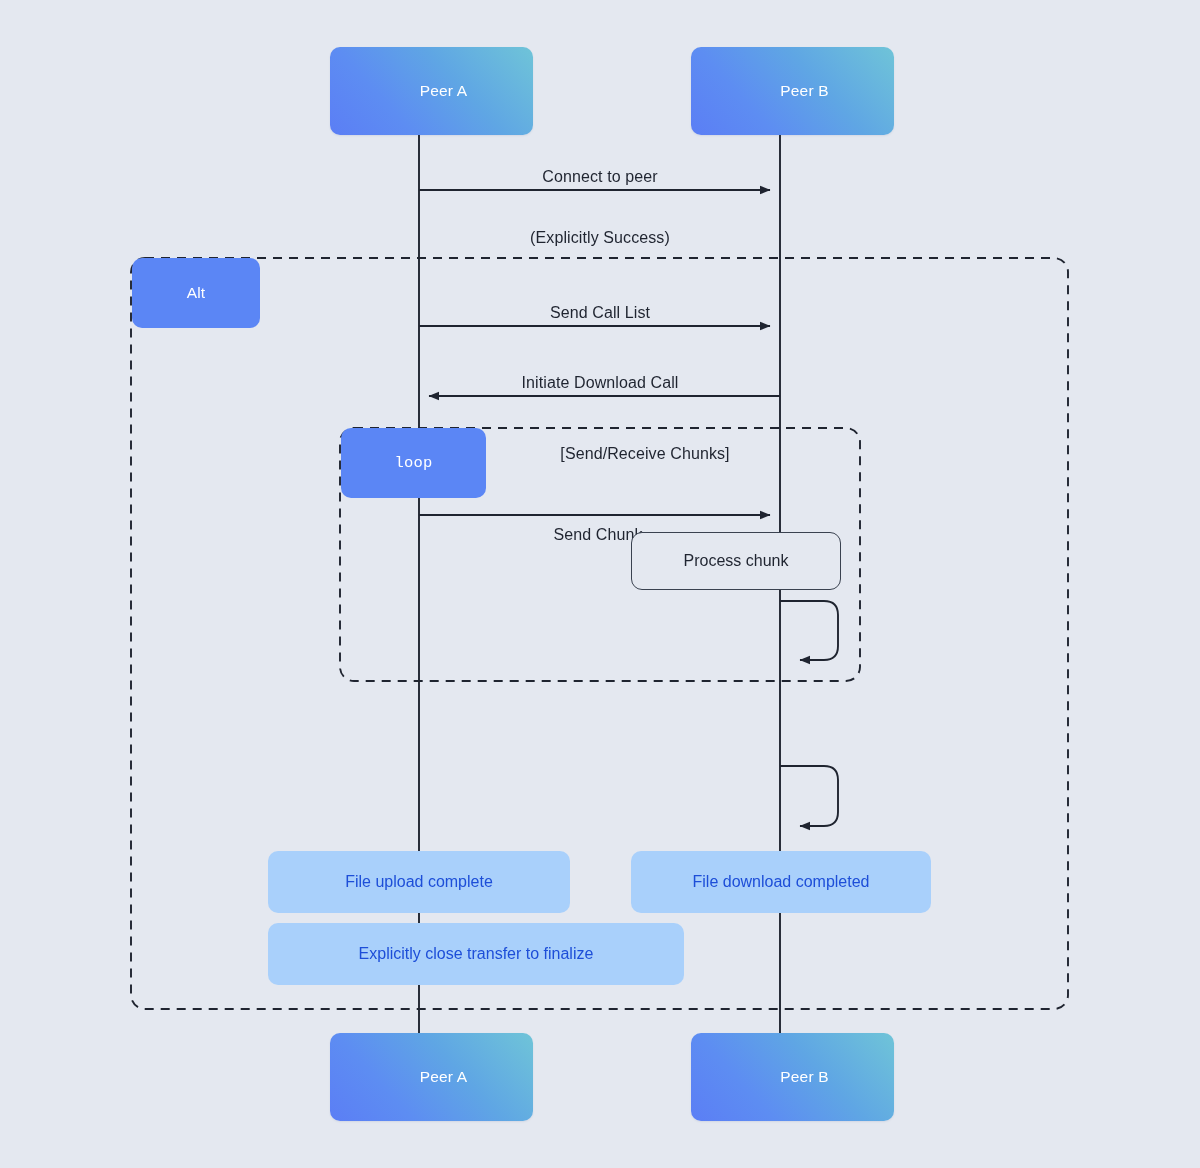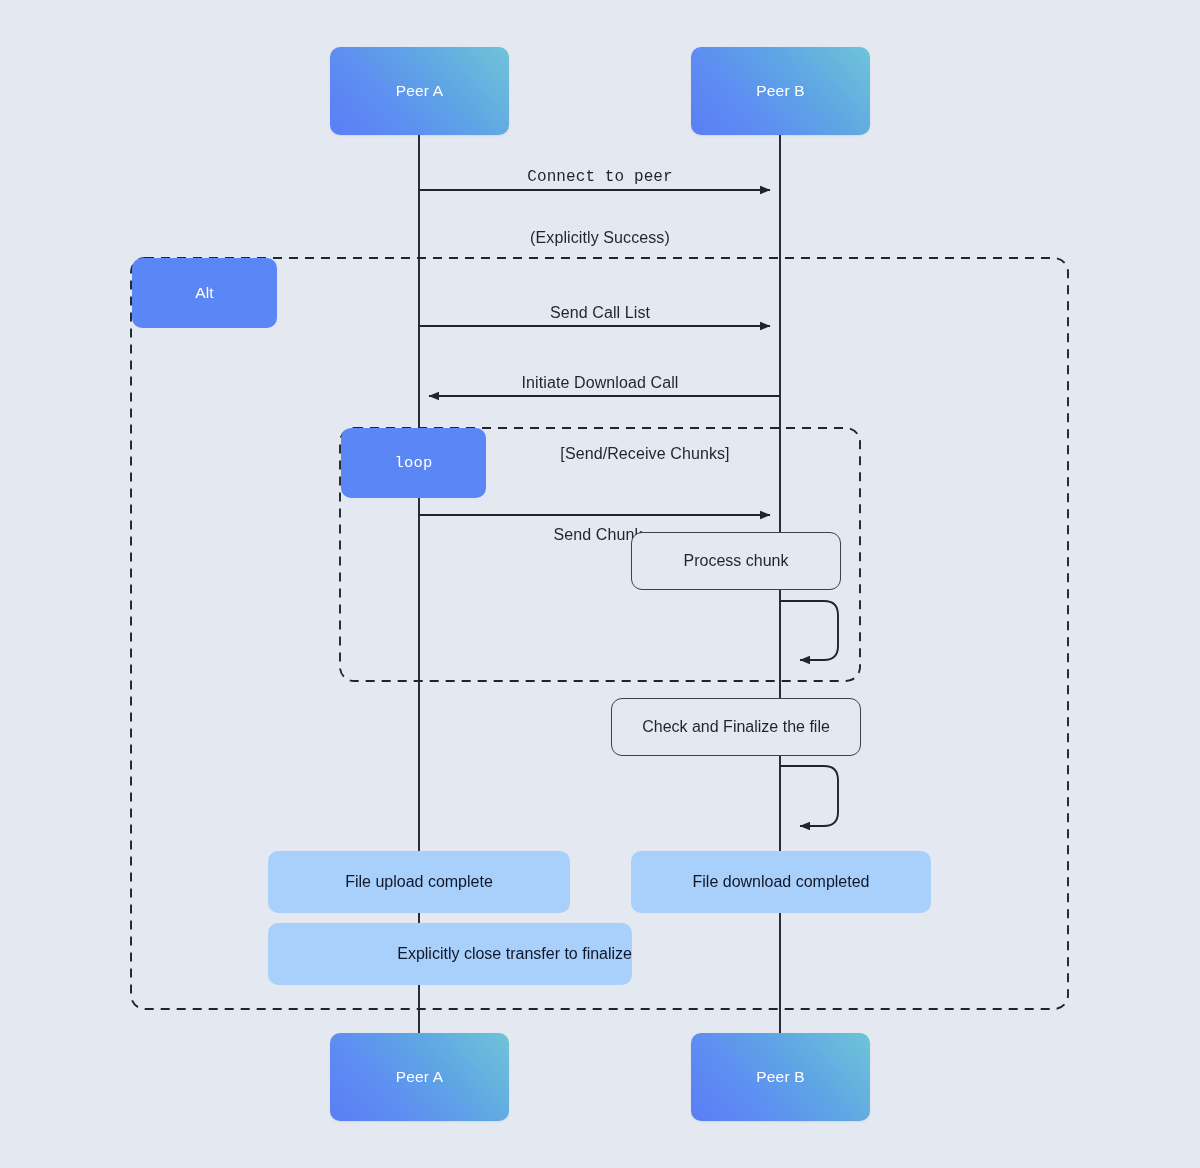--- a/index.html
+++ b/index.html
@@ -36,20 +36,21 @@
     position: absolute;
     border-radius: 10px;
     display: flex;
     align-items: center;
     justify-content: center;
     color: #ffffff;
     font-size: 15.5px;
     letter-spacing: 0.2px;
     background: linear-gradient(48deg, #5b7ef5 0%, #5d8df2 30%, #5fa6e4 62%, #6fc4d8 100%);
     box-shadow: 0 1px 2px rgba(60,80,130,0.10);
+    padding-left: 24px;
   }
 
   
   .frag-label {
     position: absolute;
     border-radius: 10px;
     background: #5b86f5;
     color: #ffffff;
     display: flex;
     align-items: center;
@@ -85,21 +86,21 @@
   }
 
   
   .status-box {
     position: absolute;
     border-radius: 10px;
     background: #a9d0fb;
     display: flex;
     align-items: center;
     justify-content: center;
-    color: #0f172a;
+    color: #1d4ed8;
     font-size: 16px;
     white-space: nowrap;
     box-sizing: border-box;
   }
 </style>
 </head>
 <body>
 
 <div id="diagram-root">
 
@@ -133,56 +134,53 @@
     <path d="M780,766 L824,766 Q838,766 838,780 L838,812 Q838,826 824,826 L800,826" fill="none" stroke="#1f2430" stroke-width="1.9" marker-end="url(#arrowLeft)"></path>
   </svg>
 
   <div class="participant" style="left:330px; top:47px; width:179px; height:88px;">
     <span>Peer A</span>
   </div>
   <div class="participant" style="left:691px; top:47px; width:179px; height:88px;">
     <span>Peer B</span>
   </div>
 
-  <div class="frag-label" style="left:132px; top:258px; width:145px; height:70px;">
+  <div class="frag-label" style="left:132px; top:258px; width:128px; height:70px;">
     <span>Alt</span>
   </div>
   <div class="frag-label" style="left:341px; top:428px; width:145px; height:70px;font-family:Liberation Mono, monospace;">
     <span>loop</span>
   </div>
 
-  <div class="msg-text" style="left:600px; top:168px;font-family:Liberation Mono, monospace;">Connect to peer</div>
+  <div class="msg-text" style="left:600px; top:168px;">Connect to peer</div>
 
   <div class="msg-text" style="left:600px; top:229px;">(Explicitly Success)</div>
 
   <div class="msg-text" style="left:600px; top:304px;">Send Call List</div>
 
   <div class="msg-text" style="left:600px; top:374px;">Initiate Download Call</div>
 
   <div class="msg-text" style="left:645px; top:445px;">[Send/Receive Chunks]</div>
 
   <div class="msg-text" style="left:598px; top:490px;margin-top:36px;">Send Chunk</div>
 
   <div class="note-box" style="left:631px; top:532px; width:210px; height:58px;">
     <span>Process chunk</span>
   </div>
 
-  <div class="note-box" style="left:611px; top:698px; width:250px; height:58px;">
-    <span>Check and Finalize the file</span>
-  </div>
 
   <div class="status-box" style="left:268px; top:851px; width:302px; height:62px;">
     <span>File upload complete</span>
   </div>
 
   <div class="status-box" style="left:631px; top:851px; width:300px; height:62px;">
     <span>File download completed</span>
   </div>
 
-  <div class="status-box" style="left:268px; top:923px; width:364px; height:62px;justify-content:flex-end;">
+  <div class="status-box" style="left:268px; top:923px; width:416px; height:62px;">
     <span>Explicitly close transfer to finalize</span>
   </div>
 
   <div class="participant" style="left:330px; top:1033px; width:179px; height:88px;">
     <span>Peer A</span>
   </div>
   <div class="participant" style="left:691px; top:1033px; width:179px; height:88px;">
     <span>Peer B</span>
   </div>
 

